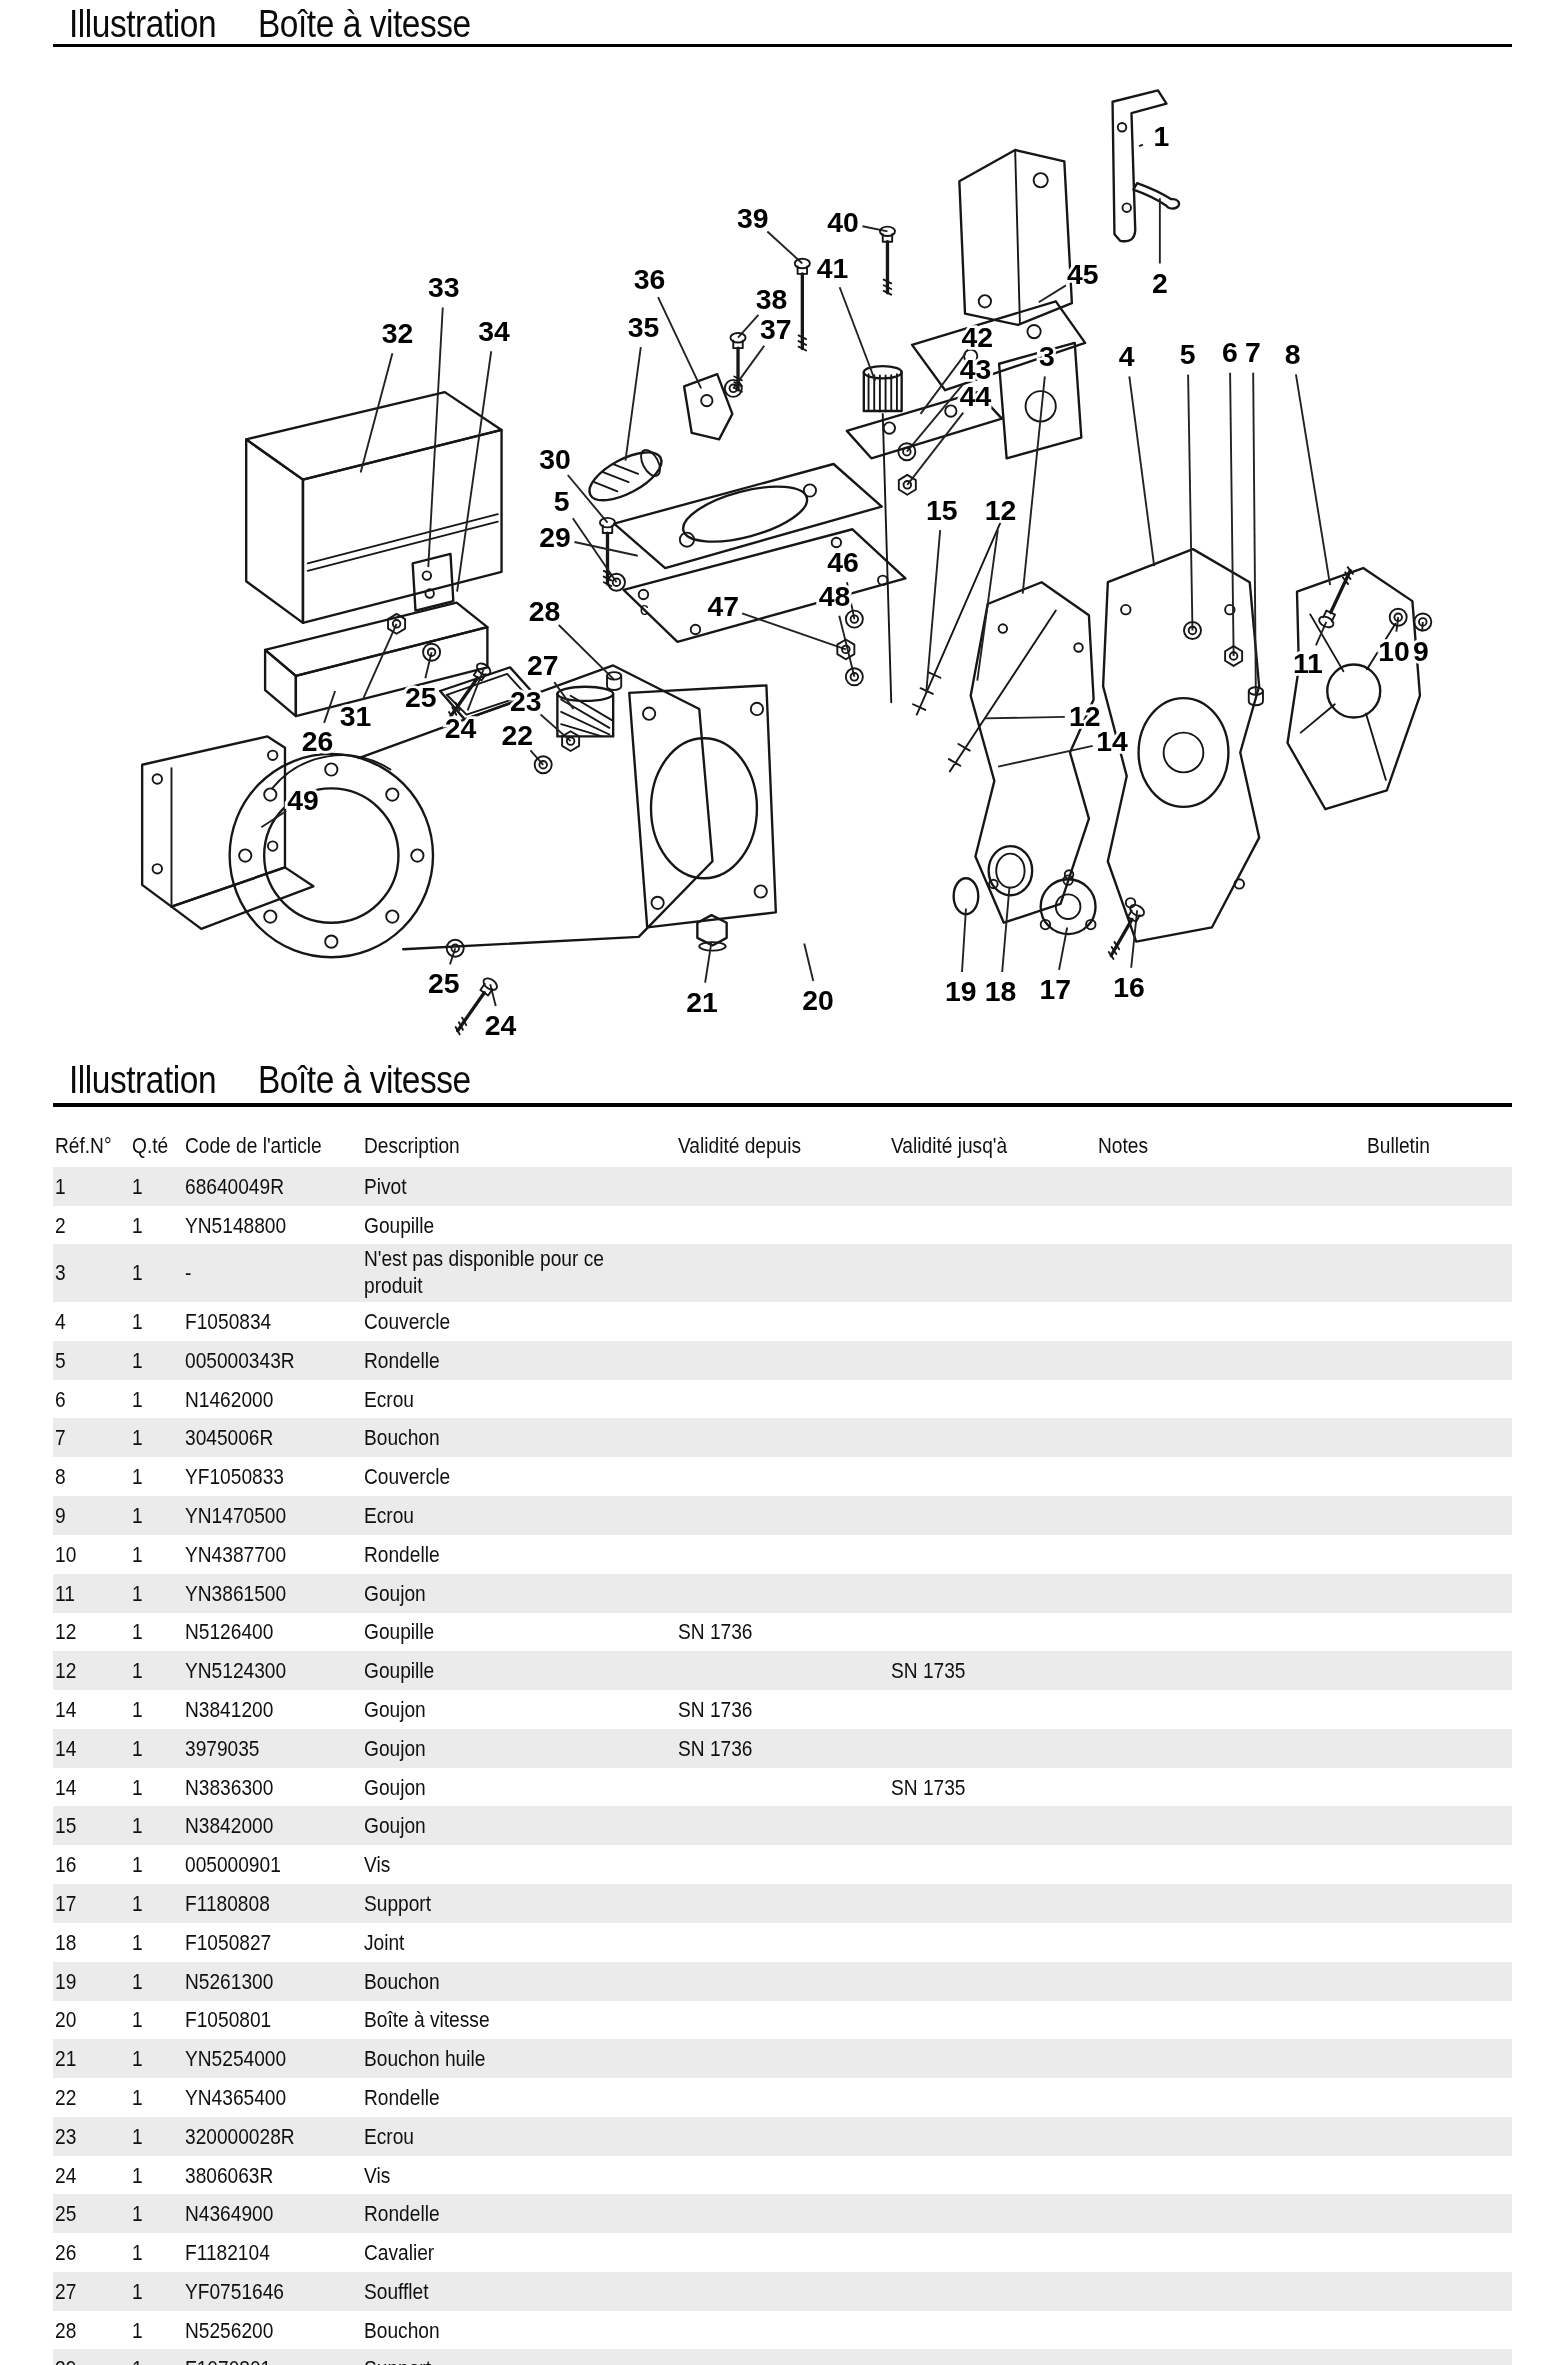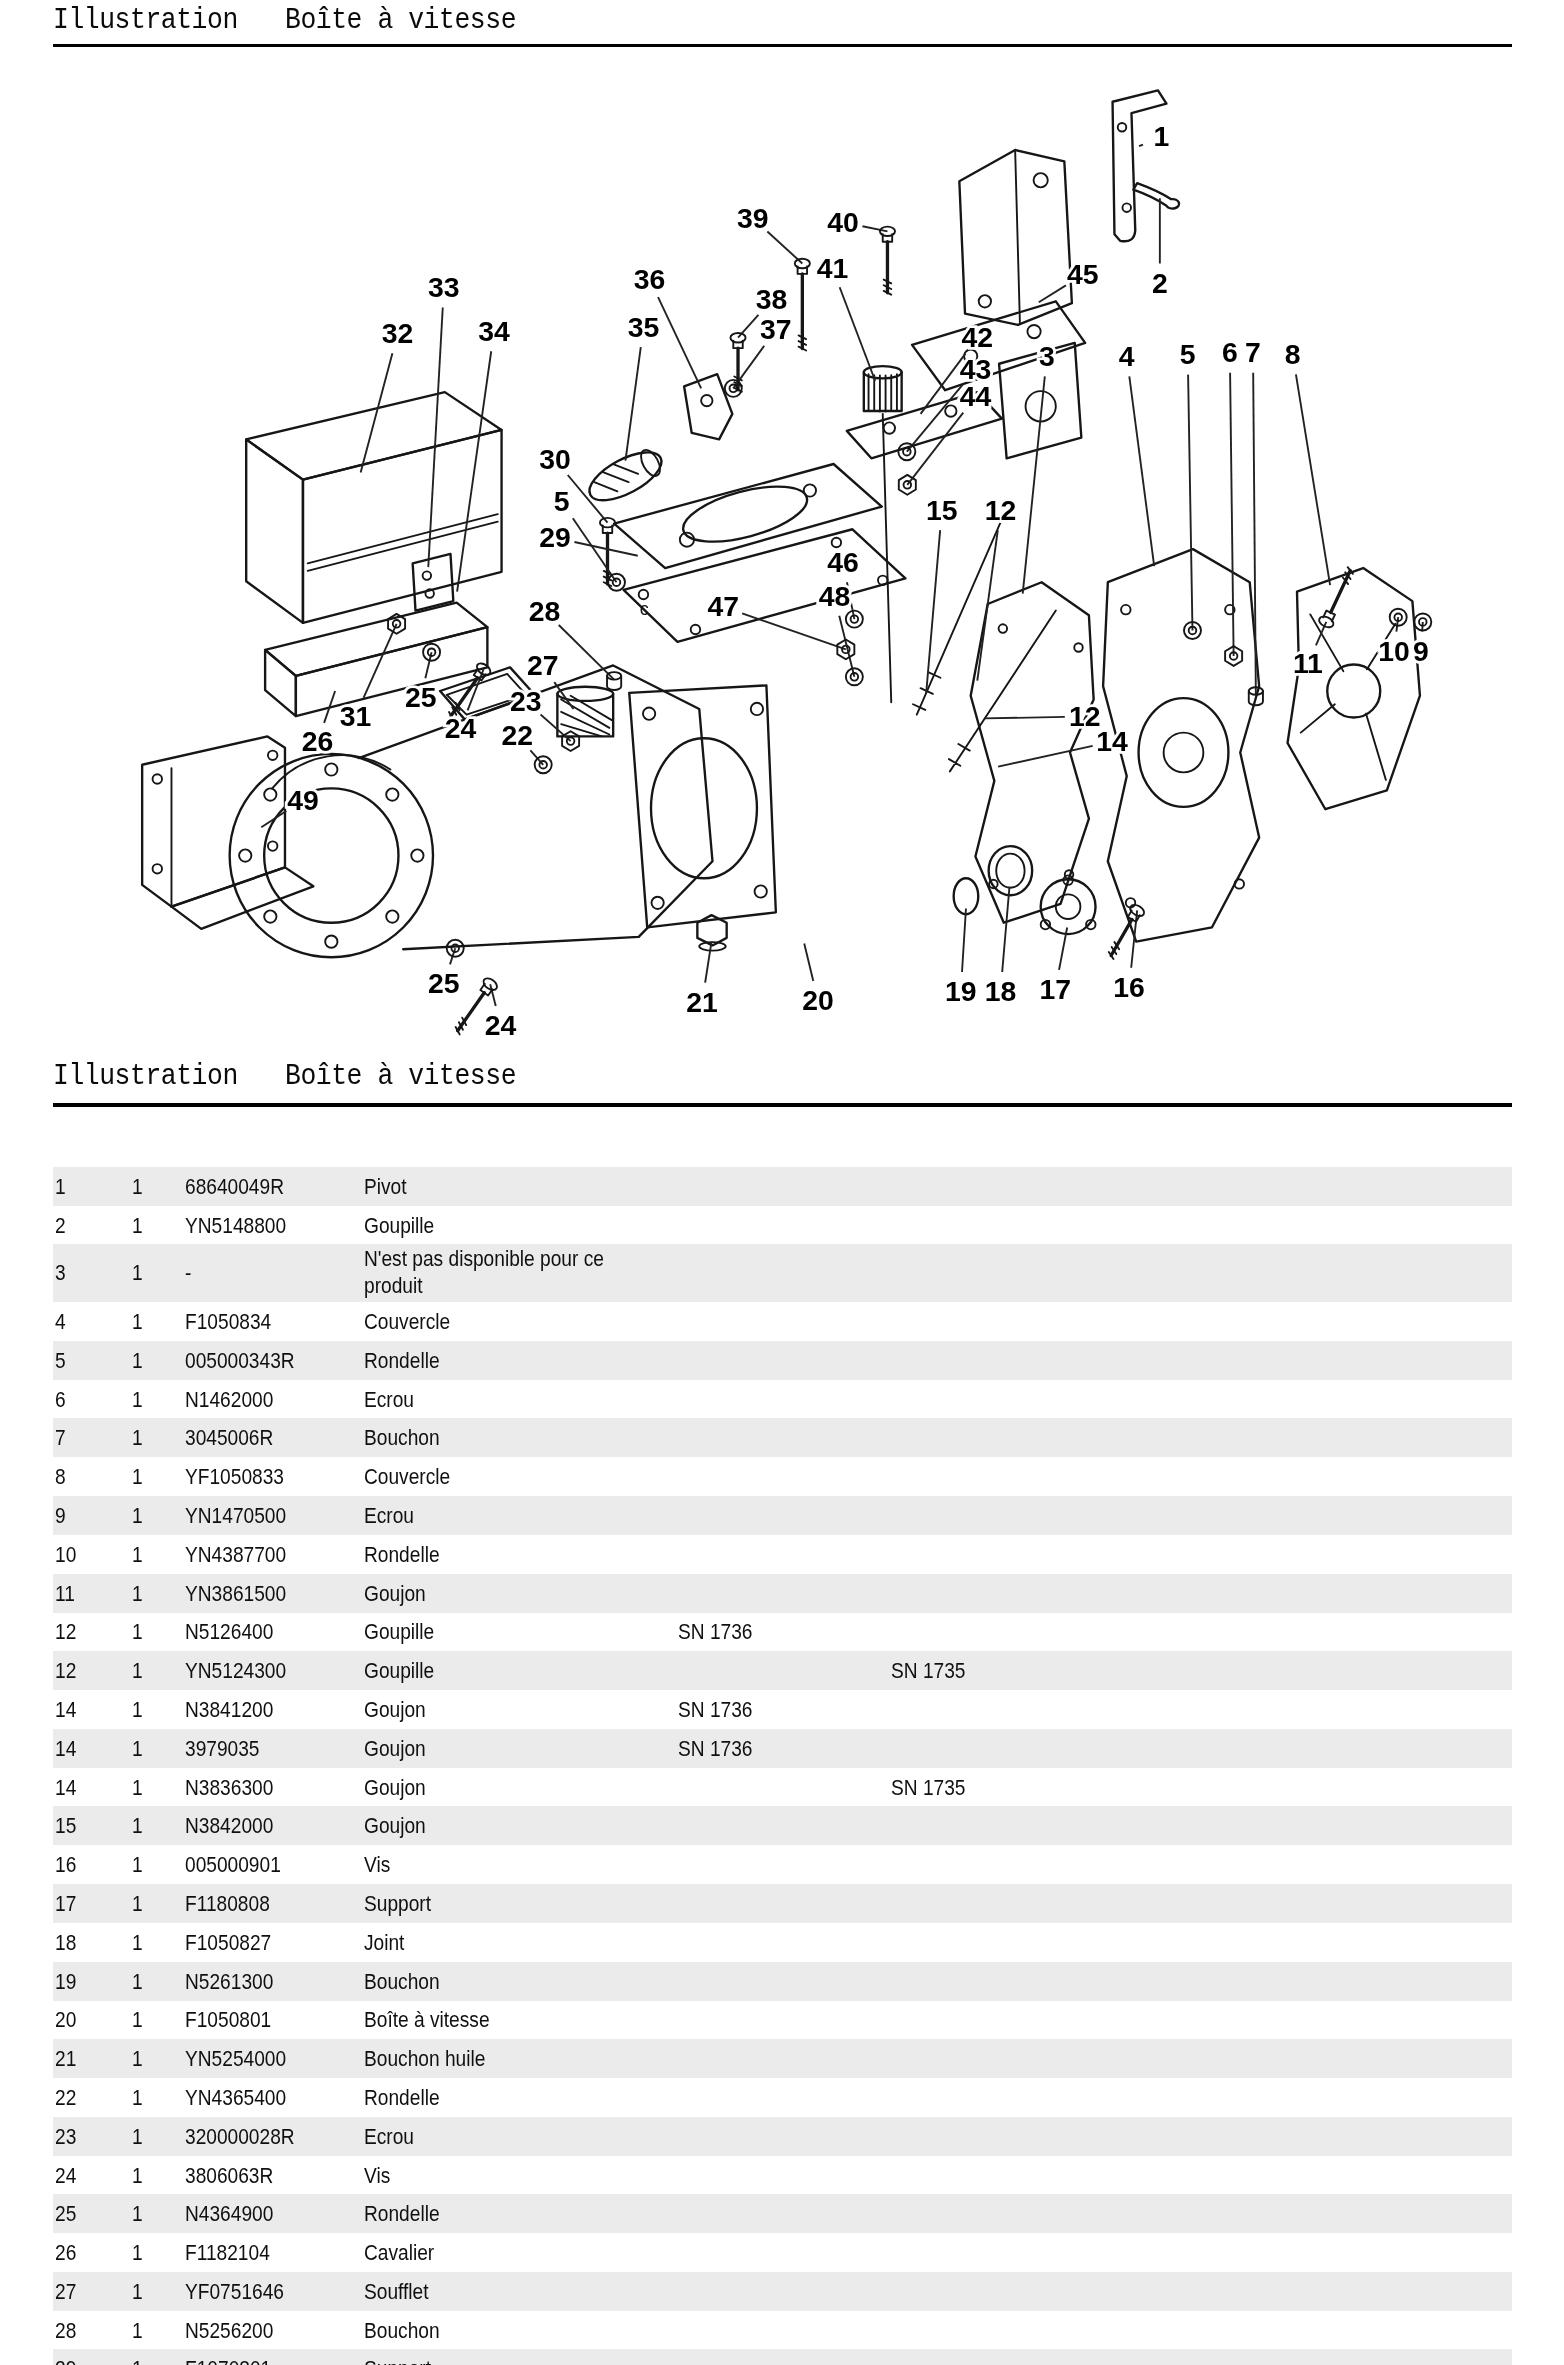--- a/index.html
+++ b/index.html
@@ -1,19 +1,19 @@
 <!DOCTYPE html>
 <html style="font-size:7.6px"><head>
 <meta charset="utf-8">
 <style>
   html,body{margin:0;padding:0;background:#fff;}
   .page{position:relative;width:1564px;height:3329px;background:#ffffff;overflow:hidden;
         font-family:"Liberation Sans",sans-serif;color:#121212;}
-  .sec-title{position:absolute;left:53px;height:41px;white-space:nowrap;font-size:30px;
-             letter-spacing:-0.5px;color:#0a0a0a;font-family:Liberation Mono, monospace;}
+  .sec-title{position:absolute;left:69px;height:41px;white-space:nowrap;font-size:38px;
+             letter-spacing:-0.5px;color:#0a0a0a;}
   .sec-title .w1,.sec-title .w2{display:inline-block;transform:scaleX(0.88);transform-origin:0 50%;}
   .sec-title .w2{margin-left:22px;}
   .rule{position:absolute;left:53px;width:1459px;height:3.8px;background:#000;}
   .thead{position:absolute;left:53px;width:1459px;height:28px;}
   .cell{position:absolute;top:50%;white-space:nowrap;font-size:22px;color:#101010;
         transform:translateY(-50%) scaleX(0.87);transform-origin:0 50%;}
   .trow{position:absolute;left:53px;width:1459px;}
   .trow.gray{background:#ebebeb;}
   .c-ref{left:1.9px;}  .c-qty{left:79px;} .c-code{left:132px;} .c-desc{left:311px;}
   .c-dep{left:625px;} .c-jus{left:838px;} .c-not{left:1045px;} .c-bul{left:1314px;}
@@ -391,20 +391,30 @@
         </g>
         <text x="2387" y="1939" class="callout">16</text>
         <text x="1352" y="1132" class="marker">c</text>
       </g>
   </svg>
 
   <div class="sec-title" style="top:1059px;">
     <span class="w1">Illustration</span><span class="w2">Boîte à vitesse</span>
   </div>
   <div class="rule" style="top:1103px;"></div>
+  <div class="thead" style="top:1132px;">
+    <span class="cell c-ref">Réf.N°</span>
+    <span class="cell c-qty">Q.té</span>
+    <span class="cell c-code">Code de l'article</span>
+    <span class="cell c-desc">Description</span>
+    <span class="cell c-dep">Validité depuis</span>
+    <span class="cell c-jus">Validité jusq'à</span>
+    <span class="cell c-not">Notes</span>
+    <span class="cell c-bul">Bulletin</span>
+  </div>
   <div id="t1">
       <div class="trow gray" style="top: 1167px; height: 39px;">
         <span class="cell c-ref">1</span>
         <span class="cell c-qty">1</span>
         <span class="cell c-code">68640049R</span>
         <span class="cell c-desc">Pivot</span>
       </div>
       <div class="trow" style="top: 1206px; height: 39px;">
         <span class="cell c-ref">2</span>
         <span class="cell c-qty">1</span>

